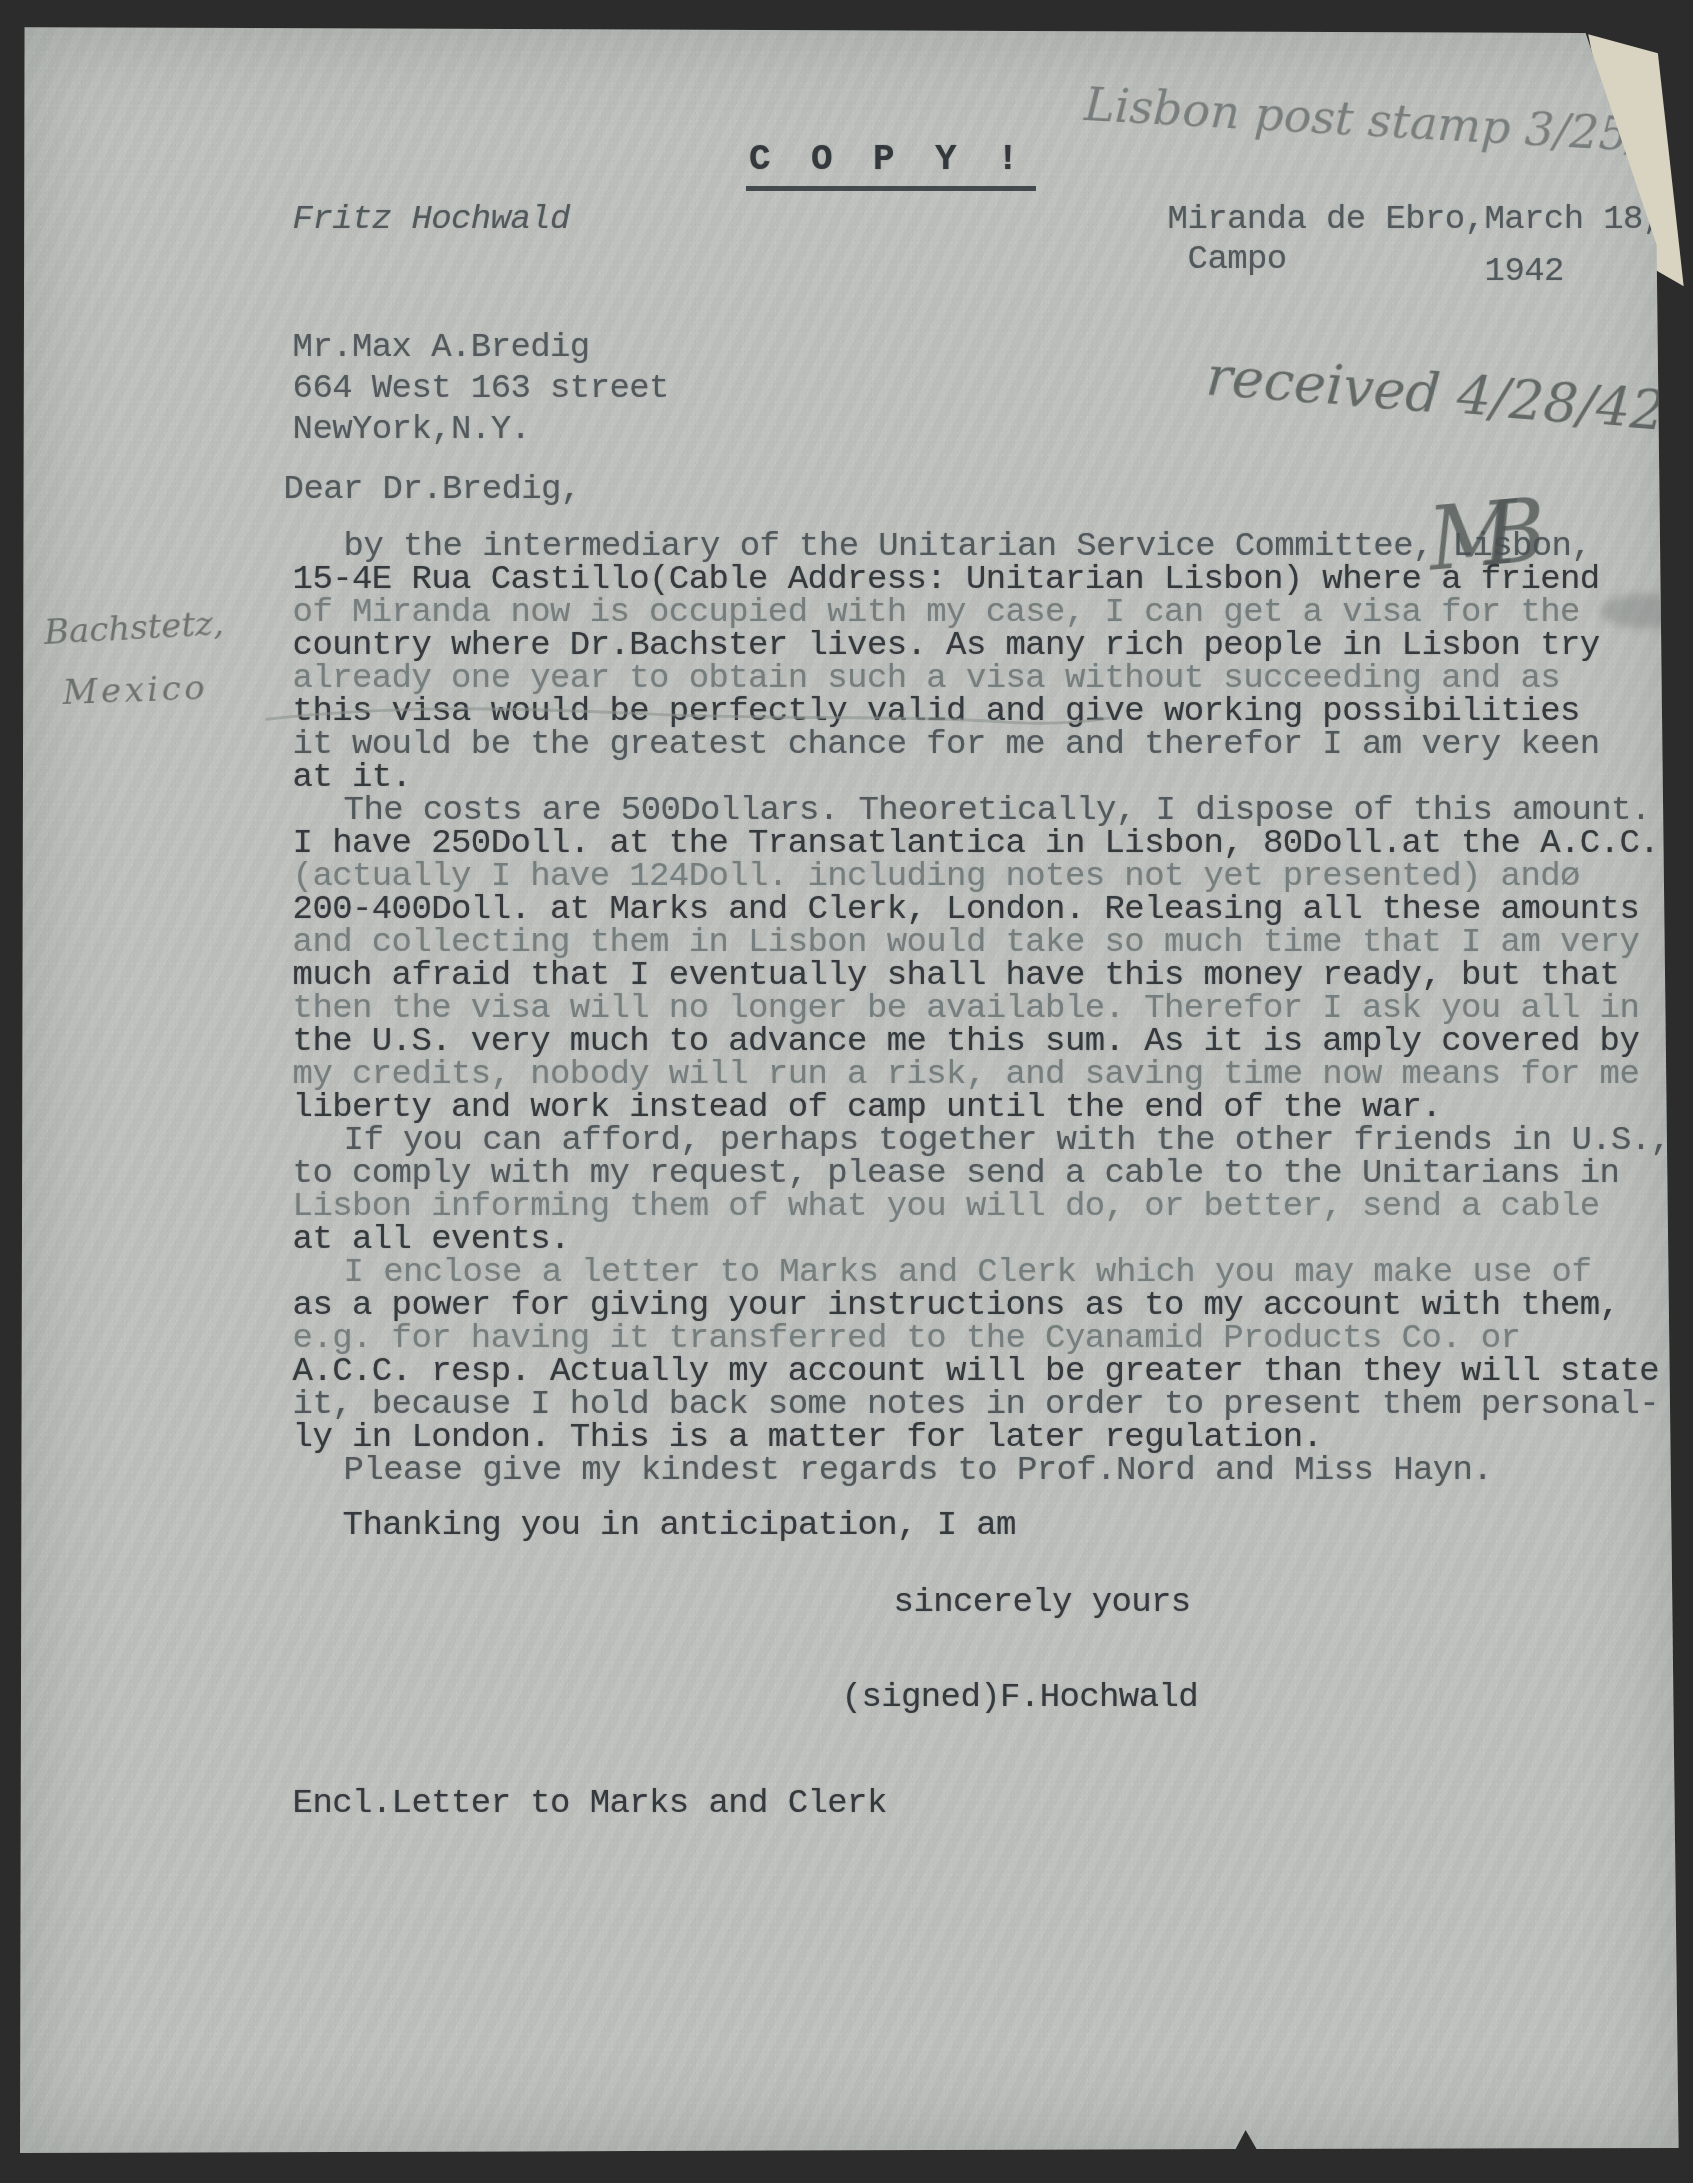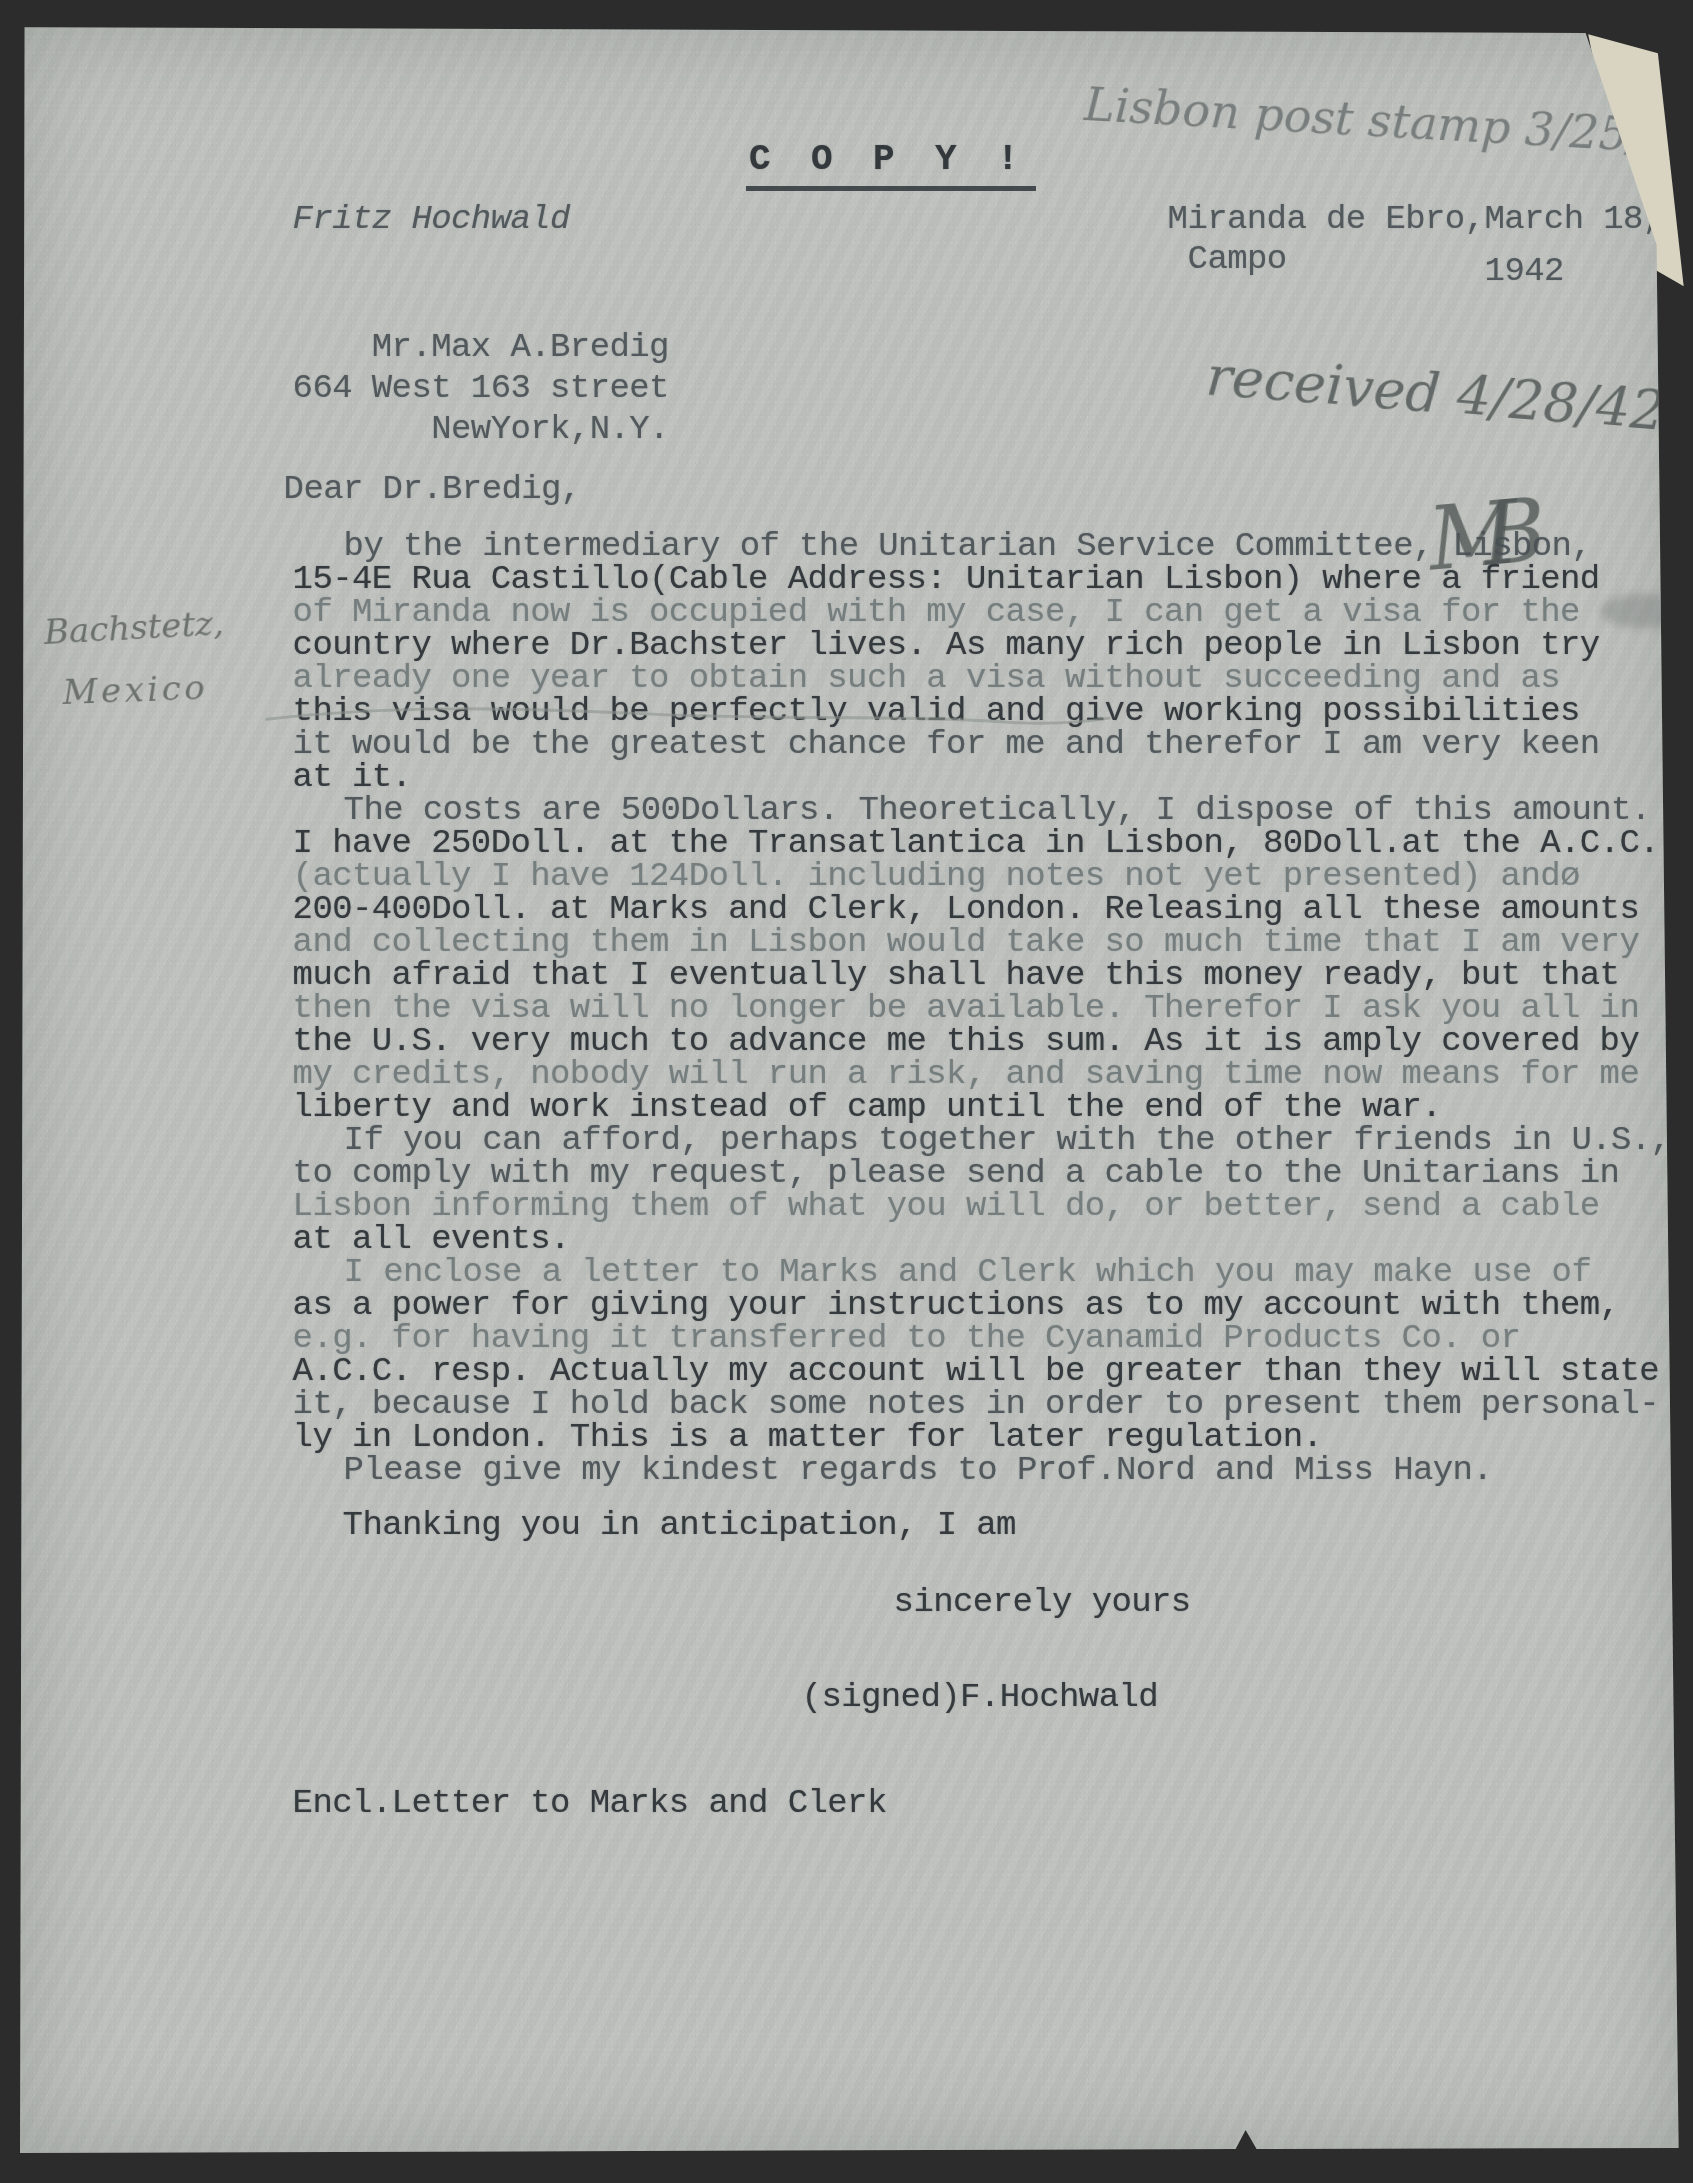--- a/index.html
+++ b/index.html
@@ -32,21 +32,21 @@
     position:absolute;
     font-family:"Liberation Mono", monospace;
     font-size:34px;letter-spacing:-0.6px;line-height:33px;white-space:pre;
     filter:blur(0.2px);
   }
   .tone-dark{color:rgba(48,54,58,.95);text-shadow:0 0 1.2px rgba(48,54,58,.5);}
   .tone-mid{color:rgba(74,81,85,.88);text-shadow:0 0 1.2px rgba(74,81,85,.45);}
   .tone-light{color:rgba(108,116,118,.80);text-shadow:0 0 1.2px rgba(108,116,118,.4);}
   .line{height:33px;}
   .ind{padding-left:51px;}
-  .addr .line{height:41px;line-height:41px;text-align:right;}
+  .addr .line{height:41px;line-height:41px;}
   .heading{
     position:absolute;left:700px;top:113px;
     font-family:"Liberation Mono", monospace;font-weight:bold;
     font-size:36px;letter-spacing:9.4px;color:rgba(47,53,57,.95);
     border-bottom:5.3px solid rgba(47,53,57,.85);padding:0 8.2px 5.9px 3.5px;
     text-shadow:0 0 1.2px rgba(47,53,57,.5);filter:blur(0.2px);margin-left:28px;
   }
   .hand{
     position:absolute;font-family:"DejaVu Serif", serif;font-style:italic;
     white-space:pre;transform-origin:left top;filter:blur(0.3px);
@@ -86,21 +86,21 @@
   <div class="typed tone-mid addr" style="left:275px;top:301px;"><div class="line">Mr.Max A.Bredig</div><div class="line">664 West 163 street</div><div class="line">NewYork,N.Y.</div></div>
 
   <div class="typed tone-mid" style="left:266px;top:447px;">Dear Dr.Bredig,</div>
 
   <div class="typed" style="left:275px;top:504px;width:1400px;"><div class="line tone-mid ind">by the intermediary of the Unitarian Service Committee, Lisbon,</div><div class="line tone-dark">15-4E Rua Castillo(Cable Address: Unitarian Lisbon) where a friend</div><div class="line tone-light">of Miranda now is occupied with my case, I can get a visa for the</div><div class="line tone-dark">country where Dr.Bachster lives. As many rich people in Lisbon try</div><div class="line tone-light">already one year to obtain such a visa without succeeding and as</div><div class="line tone-dark">this visa would be perfectly valid and give working possibilities</div><div class="line tone-mid">it would be the greatest chance for me and therefor I am very keen</div><div class="line tone-dark">at it.</div><div class="line tone-mid ind">The costs are 500Dollars. Theoretically, I dispose of this amount.</div><div class="line tone-dark">I have 250Doll. at the Transatlantica in Lisbon, 80Doll.at the A.C.C.</div><div class="line tone-light">(actually I have 124Doll. including notes not yet presented) andø</div><div class="line tone-dark">200-400Doll. at Marks and Clerk, London. Releasing all these amounts</div><div class="line tone-light">and collecting them in Lisbon would take so much time that I am very</div><div class="line tone-dark">much afraid that I eventually shall have this money ready, but that</div><div class="line tone-light">then the visa will no longer be available. Therefor I ask you all in</div><div class="line tone-dark">the U.S. very much to advance me this sum. As it is amply covered by</div><div class="line tone-light">my credits, nobody will run a risk, and saving time now means for me</div><div class="line tone-dark">liberty and work instead of camp until the end of the war.</div><div class="line tone-mid ind">If you can afford, perhaps together with the other friends in U.S.,</div><div class="line tone-mid">to comply with my request, please send a cable to the Unitarians in</div><div class="line tone-light">Lisbon informing them of what you will do, or better, send a cable</div><div class="line tone-dark">at all events.</div><div class="line tone-light ind">I enclose a letter to Marks and Clerk which you may make use of</div><div class="line tone-dark">as a power for giving your instructions as to my account with them,</div><div class="line tone-light">e.g. for having it transferred to the Cyanamid Products Co. or</div><div class="line tone-dark">A.C.C. resp. Actually my account will be greater than they will state</div><div class="line tone-mid">it, because I hold back some notes in order to present them personal-</div><div class="line tone-dark">ly in London. This is a matter for later regulation.</div><div class="line tone-mid ind">Please give my kindest regards to Prof.Nord and Miss Hayn.</div></div>
 
   <div class="typed tone-dark" style="left:325px;top:1483px;">Thanking you in anticipation, I am</div>
 
   <div class="typed tone-dark" style="left:876px;top:1560px;">sincerely yours</div>
 
-  <div class="typed tone-dark" style="left:784px;top:1655px;">(signed)F.Hochwald</div>
+  <div class="typed tone-dark" style="left:824px;top:1655px;">(signed)F.Hochwald</div>
 
   <div class="typed tone-dark" style="left:275px;top:1761px;">Encl.Letter to Marks and Clerk</div>
 
   <svg class="pencil-underline" width="859" height="41" viewBox="0 0 1460 70">
     <path d="M10,38 C220,14 420,18 640,28 C860,40 1080,30 1260,42 C1340,48 1410,42 1448,36" fill="none" stroke="rgba(140,146,142,.6)" stroke-width="5" stroke-linecap="round"></path>
   </svg>
 
   <div class="smudge"></div>
 
   <div class="paper-shade"></div>

